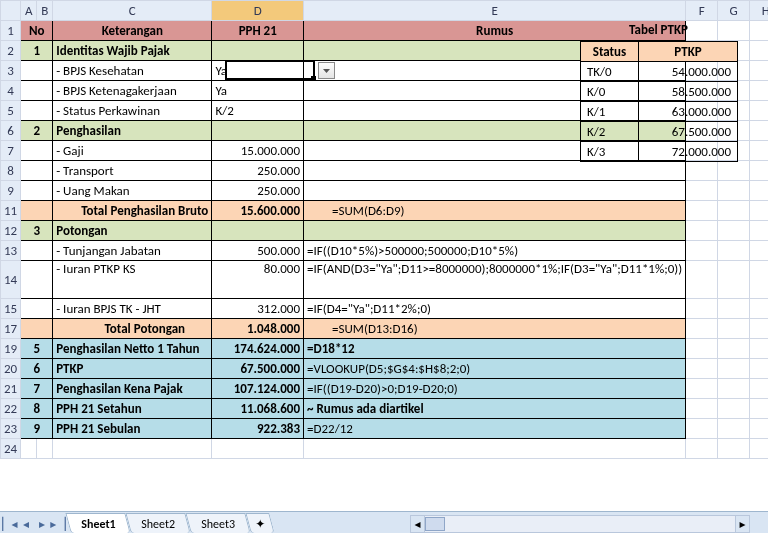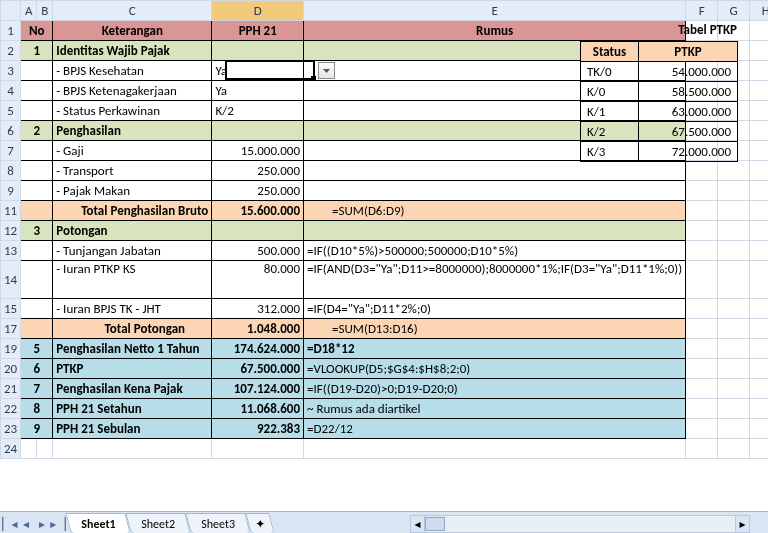--- a/index.html
+++ b/index.html
@@ -56,21 +56,21 @@
     position: absolute;
     width: 17px; height: 17px;
     border: 1px solid #8a8a8a;
     background: linear-gradient(#fdfdfd,#e5e5e5);
     display: flex; align-items: center; justify-content: center;
   }
   .dd-btn svg { display:block; }
   .ptkp { border-collapse: collapse; position: absolute; left: 580px; top: 41px; }
   .ptkp th { background: #fcd5b5; border: 1px solid #000; font-weight: bold; text-align: center; padding: 2px 6px; }
   .ptkp td { border: 1px solid #000; padding: 2px 6px; }
-  .ptkp-title { position: absolute; left: 580px; top: 22px; width: 157px; text-align: right; font-weight: bold; }
+  .ptkp-title { position: absolute; left: 580px; top: 22px; width: 157px; text-align: center; font-weight: bold; }
   .sheet-tabs {
     position: absolute;
     left: 0; bottom: 0;
     width: 768px; height: 22px;
     background: #d9e5f3;
     border-top: 1px solid #9eb6ce;
     display: flex; align-items: flex-end;
     font-size: 12px;
   }
   .nav-btns { display: flex; padding: 0 2px; }
@@ -203,21 +203,21 @@
     <td class="bordered">- Transport</td>
     <td class="bordered num">250.000</td>
     <td class="bordered"></td>
     <td></td>
         <td></td>
         <td></td>
   </tr>
   <tr class="databorder">
     <th class="rowhdr">9</th>
     <td colspan="2" class="bordered"></td>
-    <td class="bordered">- Pajak Makan</td>
+    <td class="bordered">- Uang Makan</td>
     <td class="bordered num">250.000</td>
     <td class="bordered"></td>
     <td></td>
         <td></td>
         <td></td>
   </tr>
   <tr class="orange databorder">
     <th class="rowhdr">11</th>
     <td colspan="2" class="bordered"></td>
     <td class="bordered ctr">Total Penghasilan Bruto</td>
@@ -305,21 +305,21 @@
     <td class="bordered" style="font-weight:normal">=IF((D19-D20)&gt;0;D19-D20;0)</td>
     <td style="background:#fff;border:1px solid #d0d7e5"></td>
         <td style="background:#fff;border:1px solid #d0d7e5"></td>
         <td style="background:#fff;border:1px solid #d0d7e5"></td>
   </tr>
   <tr class="teal databorder">
     <th class="rowhdr">22</th>
     <td colspan="2" class="no-col bordered">8</td>
     <td class="bordered">PPH 21 Setahun</td>
     <td class="bordered num">11.068.600</td>
-    <td class="bordered" style="font-weight:normal">~ Rumus ada diartikel</td>
+    <td class="bordered" style="font-weight:bold">~ Rumus ada diartikel</td>
     <td style="background:#fff;border:1px solid #d0d7e5"></td>
         <td style="background:#fff;border:1px solid #d0d7e5"></td>
         <td style="background:#fff;border:1px solid #d0d7e5"></td>
   </tr>
   <tr class="teal databorder">
     <th class="rowhdr">23</th>
     <td colspan="2" class="no-col bordered">9</td>
     <td class="bordered">PPH 21 Sebulan</td>
     <td class="bordered num">922.383</td>
     <td class="bordered" style="font-weight:normal">=D22/12</td>

